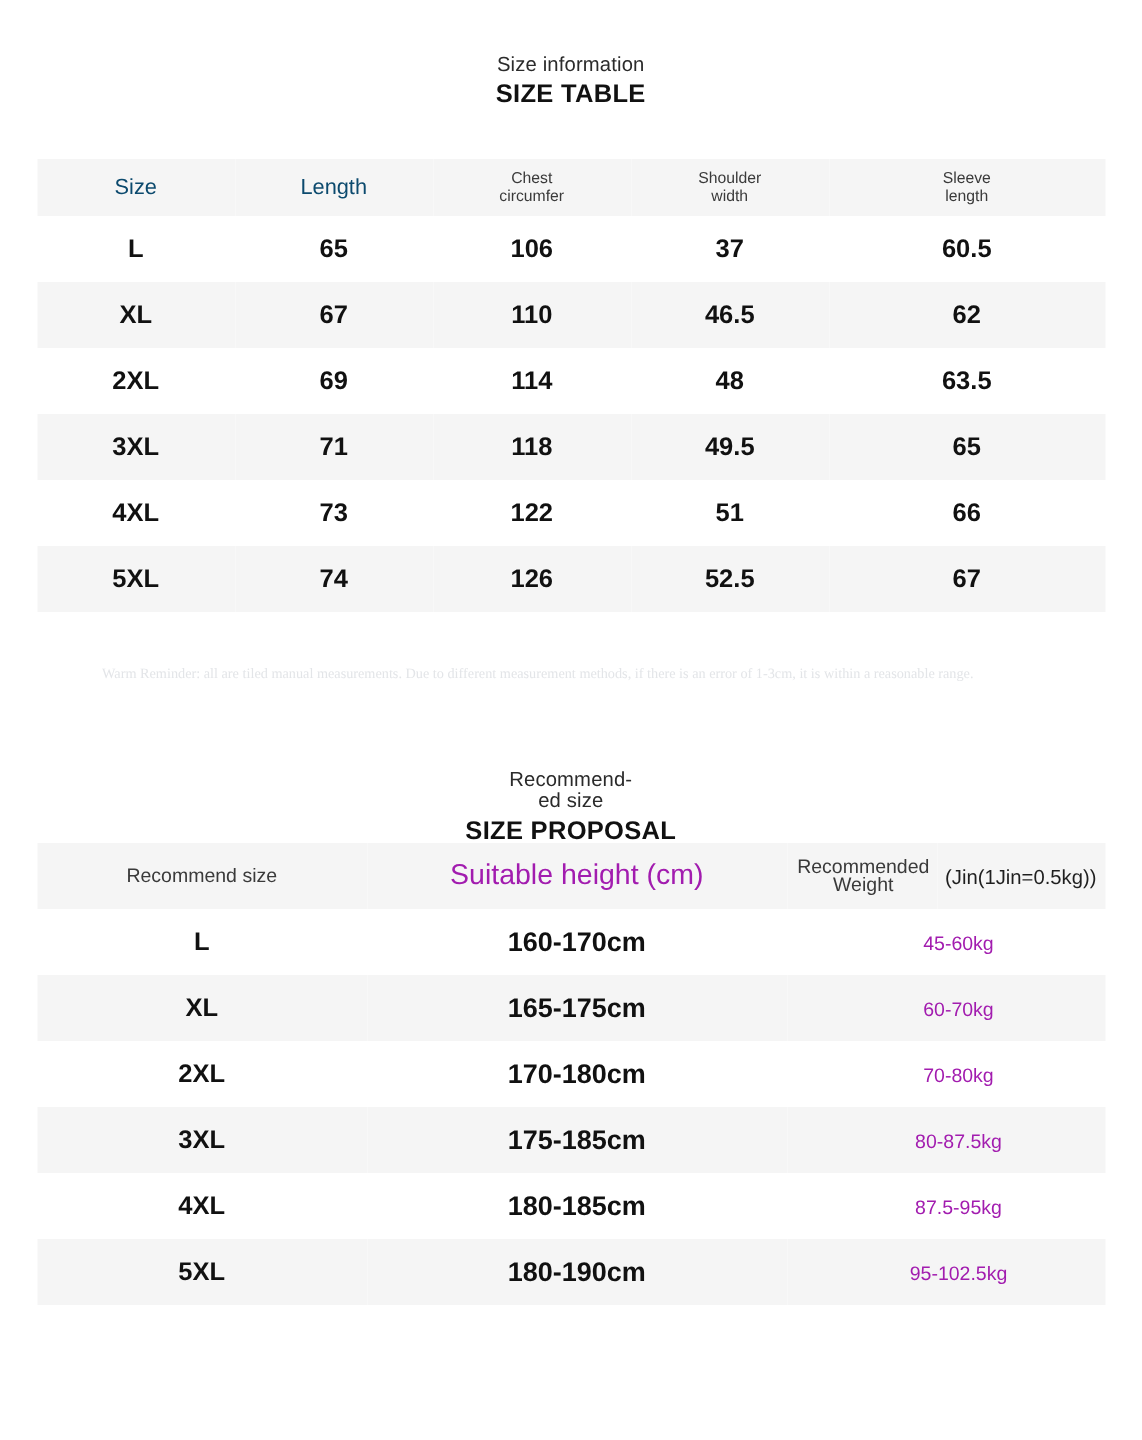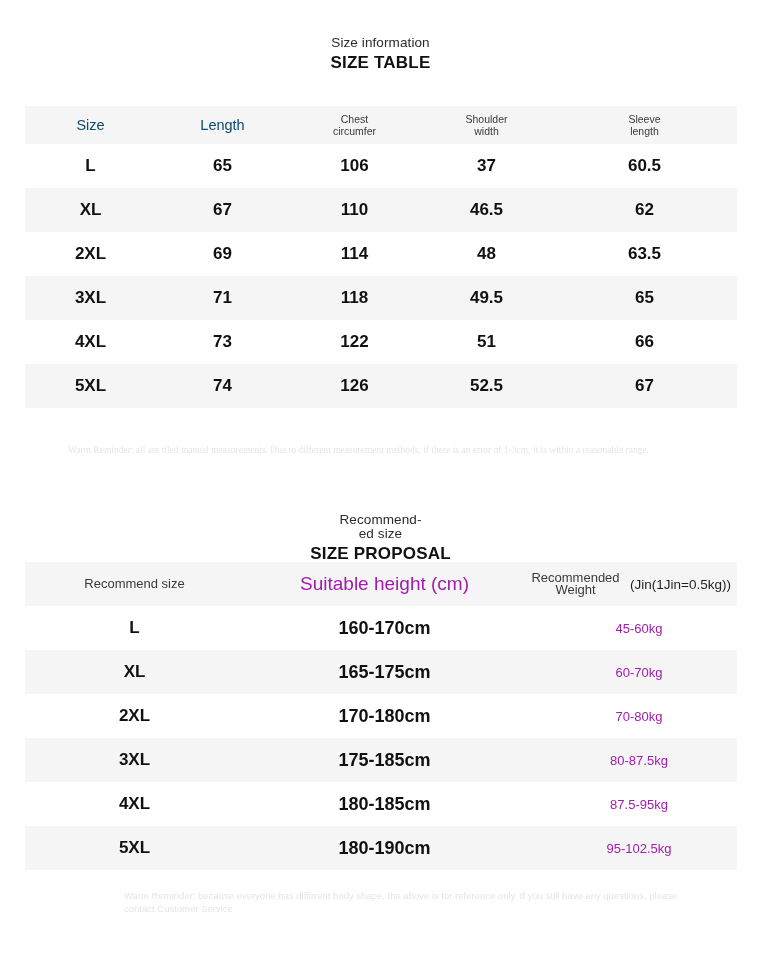--- a/index.html
+++ b/index.html
@@ -317,15 +317,14 @@
         </tr>
         <tr class="shade">
           <td class="cell-size2">5XL</td>
           <td class="cell-height">180-190cm</td>
           <td class="cell-weight" colspan="2">95-102.5kg</td>
         </tr>
       </tbody>
     </table>
   </div>
 
-  <div class="note" id="note-size-proposal">Warm Reminder: because everyone has different body shape, the above is for reference only. If you still have any questions, please contact Customer Service</div>
 
 </div>
 
 </body></html>

